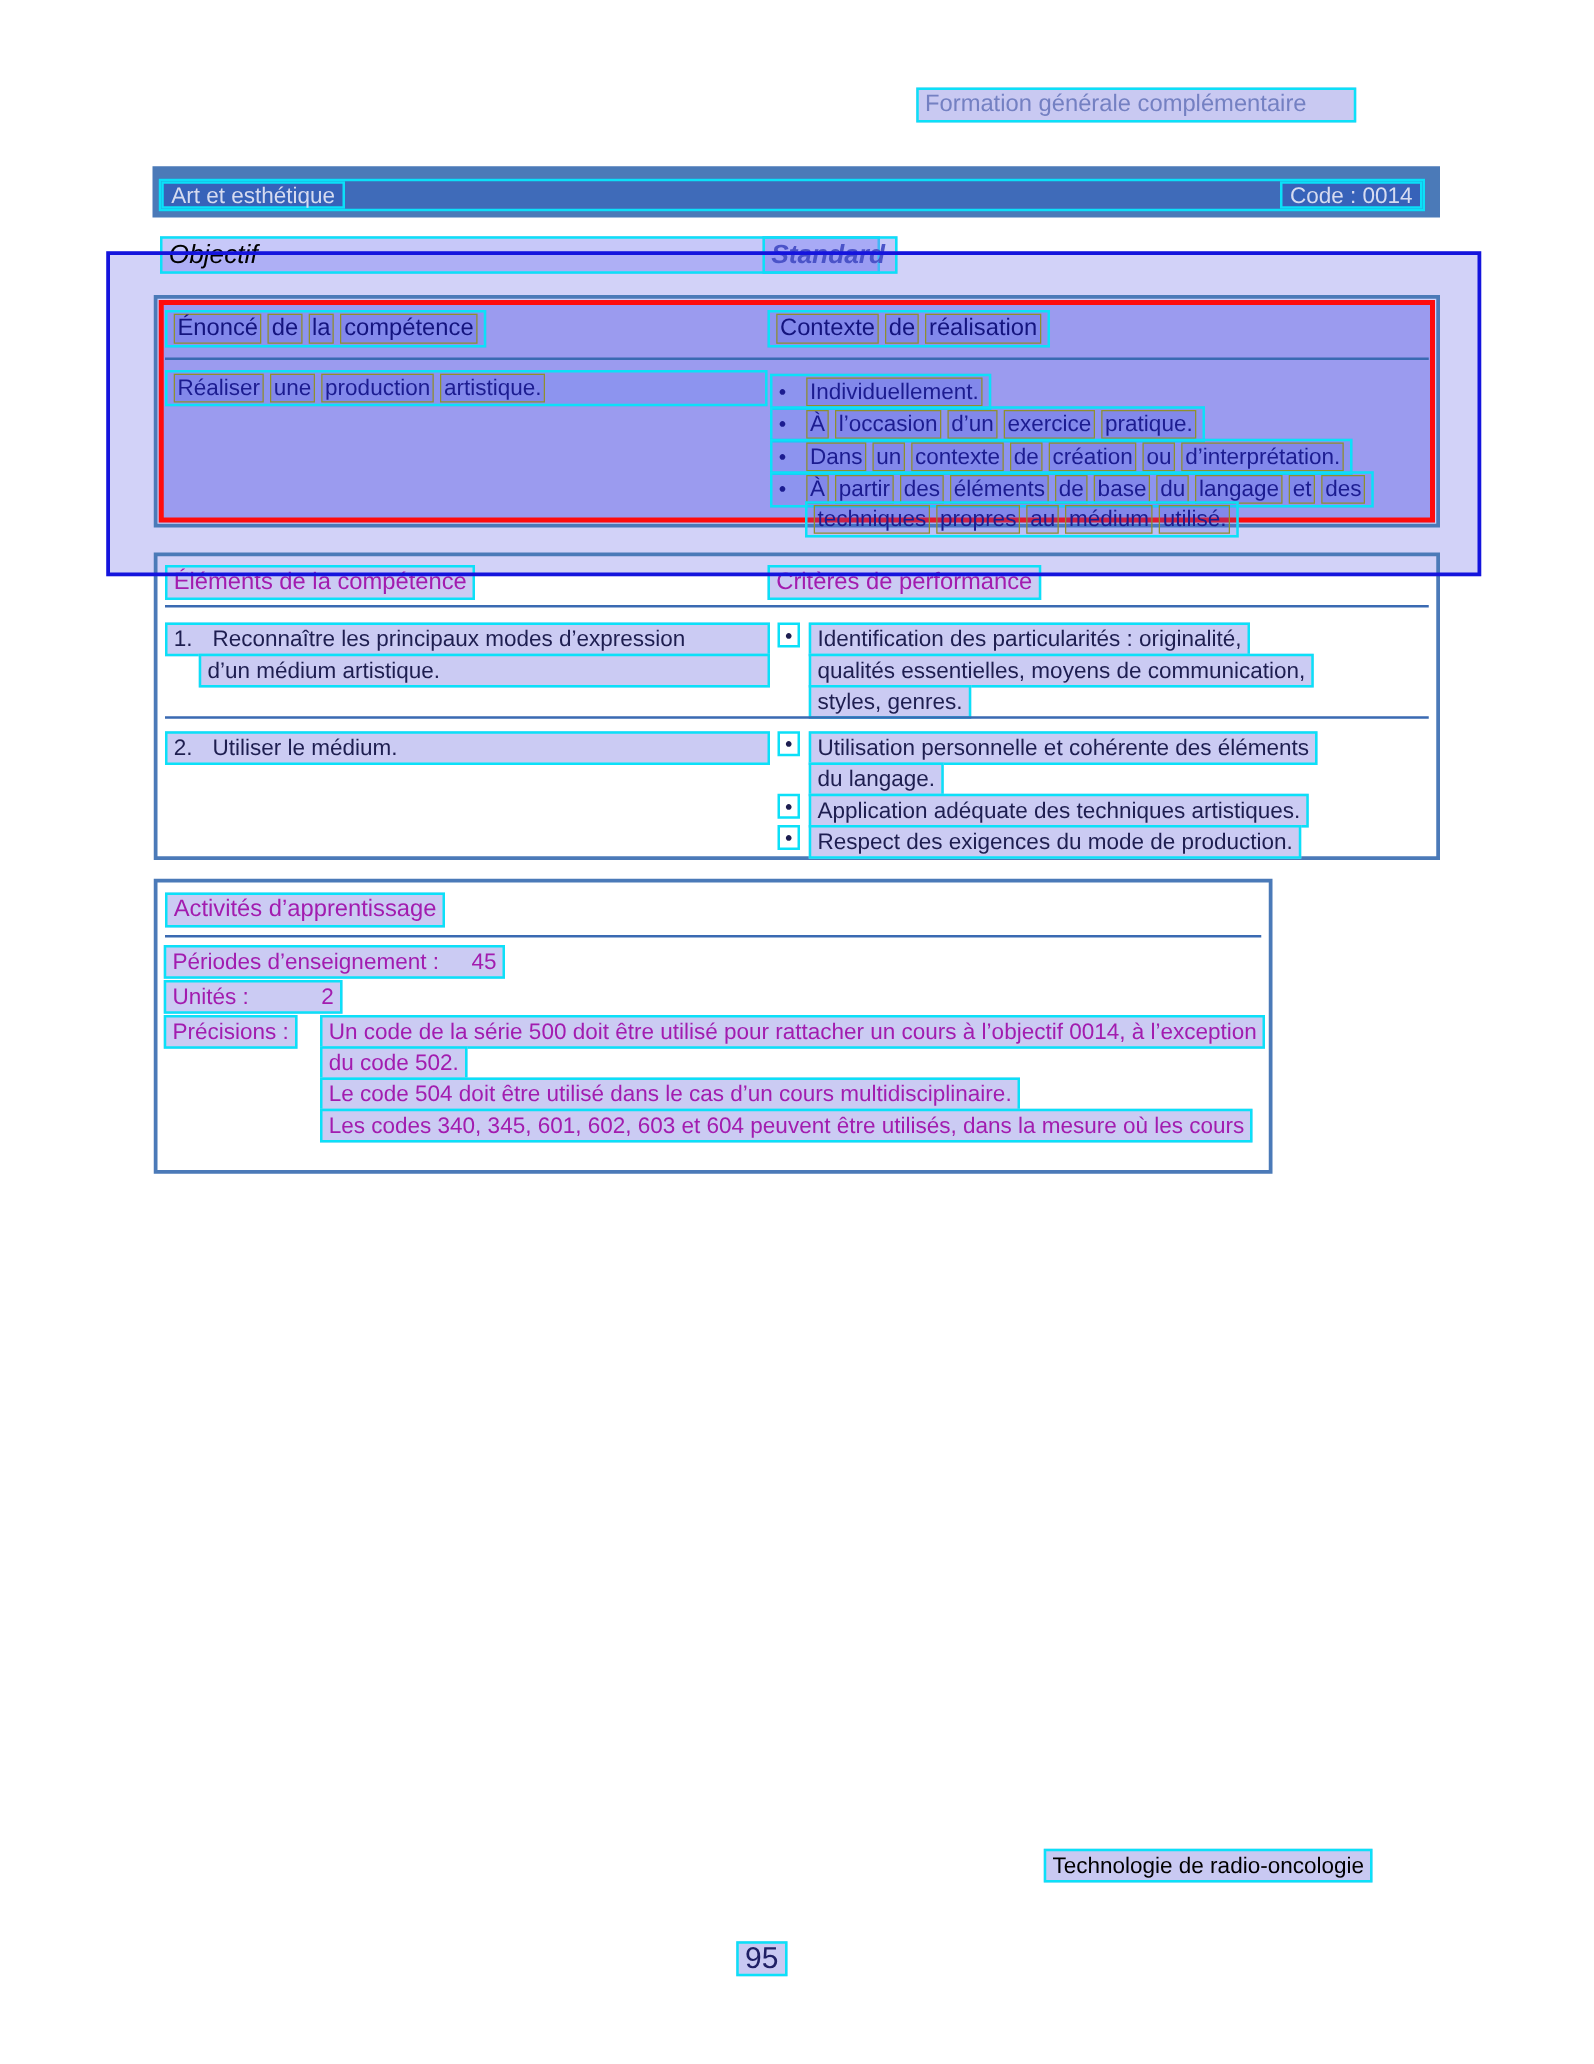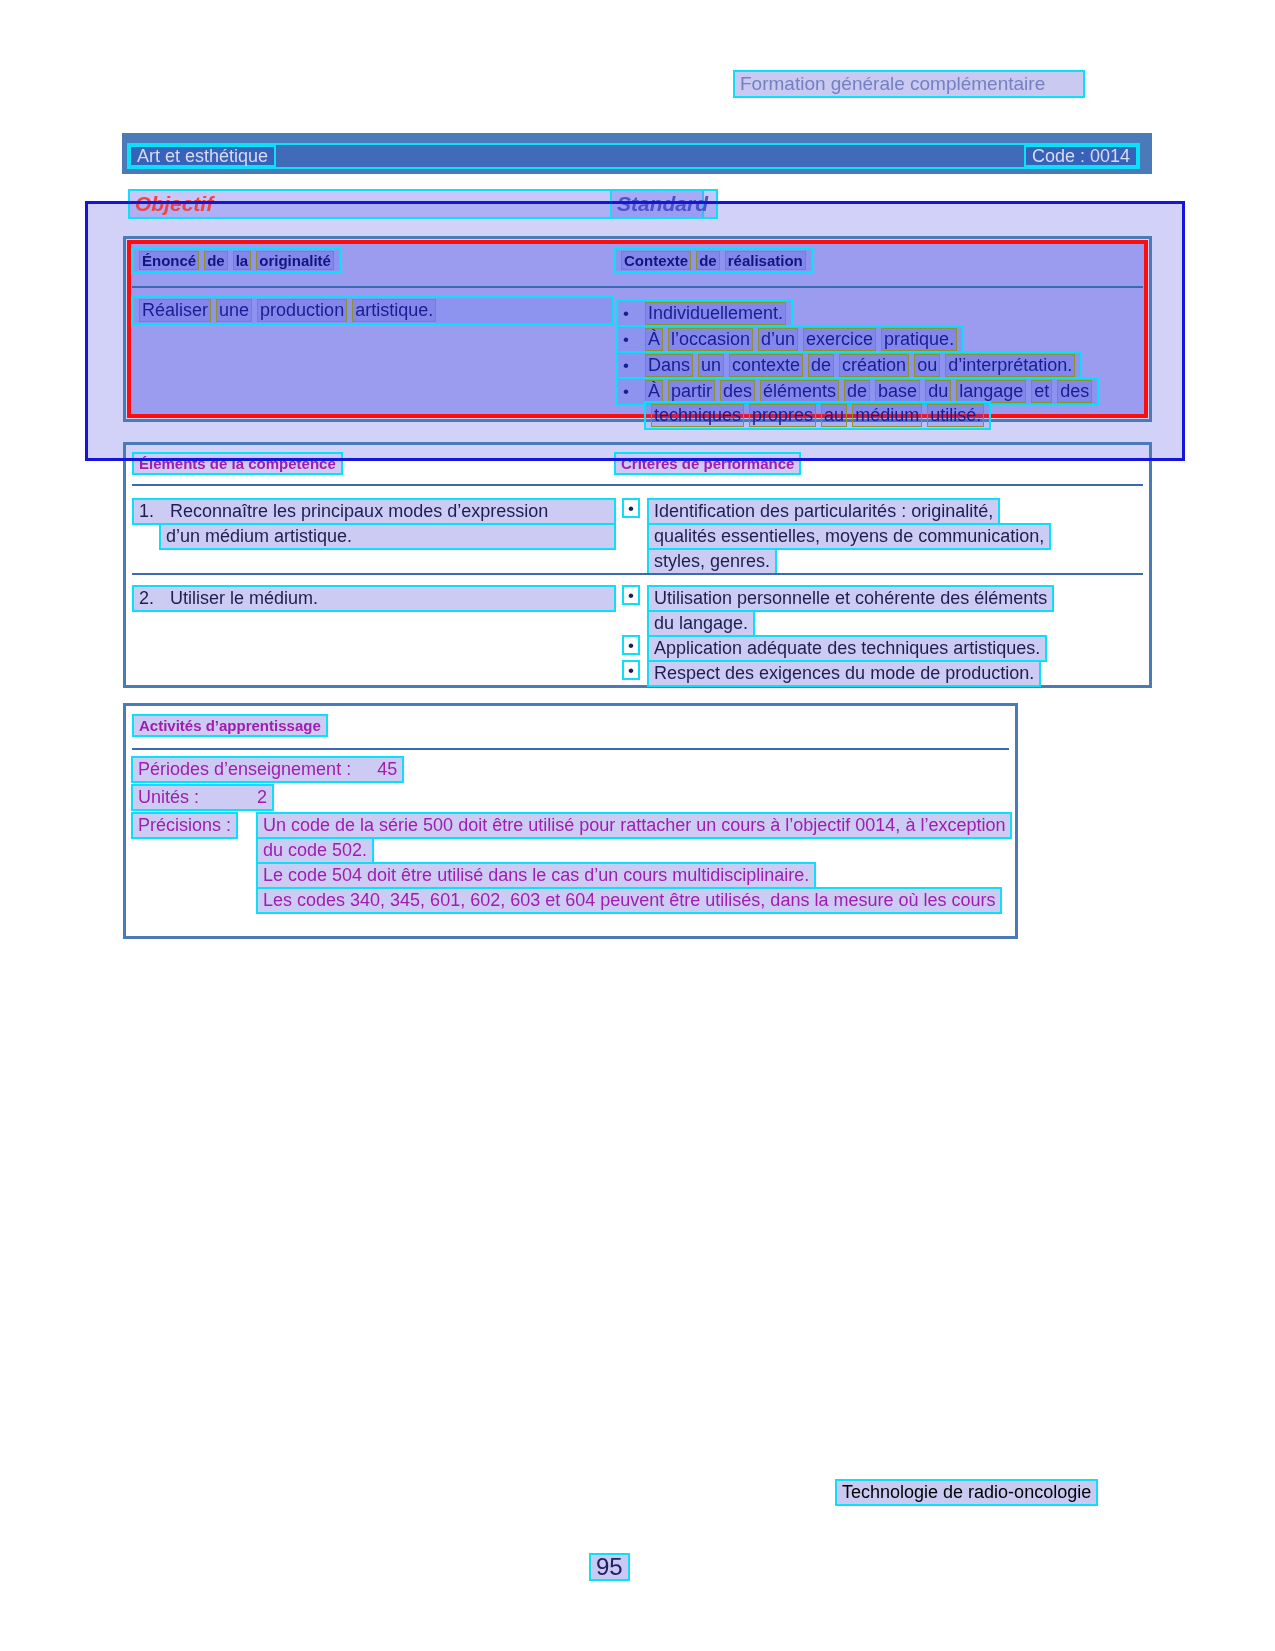--- a/index.html
+++ b/index.html
@@ -30,34 +30,34 @@
       background:rgba(16,48,190,0.15);white-space:nowrap;height:22px;
       display:flex;align-items:center;}
 
   
   .region-fill{position:absolute;left:85px;top:201px;width:1100px;height:260px;
       background:#d2d2f8;z-index:1;}
   .region-border{position:absolute;left:85px;top:201px;width:1100px;height:260px;
       box-sizing:border-box;border:3px solid #1414dd;background:transparent;z-index:40;}
 
   .obj-box{position:absolute;left:128px;top:189px;width:576px;height:30px;z-index:10;
-      background:rgba(130,132,242,0.45);color:#ef4444;
-      font-size:21px;font-weight:bold;font-style:italic;}
+      background:rgba(130,132,242,0.45);color:#000000;
+      font-size:21px;font-weight:normal;font-style:italic;}
   .std-box{position:absolute;left:610px;top:189px;width:108px;height:30px;z-index:10;
       background:rgba(130,132,242,0.45);color:#4b53c8;
       font-size:21px;font-weight:bold;font-style:italic;}
 
   
   .doc-table{position:absolute;box-sizing:border-box;border:3px solid #4b7ab8;z-index:5;}
   .t1{left:123px;top:236px;width:1029px;height:186px;color:#1c1c90;font-size:18px;}
   .redbox{position:absolute;left:1px;top:1px;right:1px;bottom:1px;
       box-sizing:border-box;border:4px solid #ff0c0c;background:#9b9bef;}
   .t1 .hl{background:rgba(70,110,240,0.16);}
   .divider{position:absolute;left:6px;right:6px;height:2px;background:#3a6ab2;}
-  .thead{font-weight:bold;font-size:15px;}
+  .thead{font-weight:normal;font-size:19px;}
   .t1 .thead{color:#14147e;}
 
   .t2{left:123px;top:442px;width:1029px;height:246px;color:#1e1e50;font-size:18px;
       background:transparent;}
   .t2 .thead{color:#a21caf;}
 
   .act{left:123px;top:703px;width:895px;height:236px;color:#a21caf;font-size:18px;}
   .gap-s{display:inline-block;width:26px;}
   .gap-m{display:inline-block;width:58px;}
   .numgap{display:inline-block;width:16px;}
@@ -94,21 +94,21 @@
   </div>
 
   <div class="doc-table t1">
     <div class="redbox"></div>
     <div class="divider" style="top:47px"></div>
 
     <div class="hl thead words" style="left:6px;top:9px">
         <span class="w">Énoncé</span>
         <span class="w">de</span>
         <span class="w">la</span>
-        <span class="w">originalité</span>
+        <span class="w">compétence</span>
       </div>
     <div class="hl thead words" style="left:488px;top:9px">
         <span class="w">Contexte</span>
         <span class="w">de</span>
         <span class="w">réalisation</span>
       </div>
 
     <div class="hl words" style="left:6px;top:57px;width:482px">
         <span class="w">Réaliser</span>
         <span class="w">une</span>

